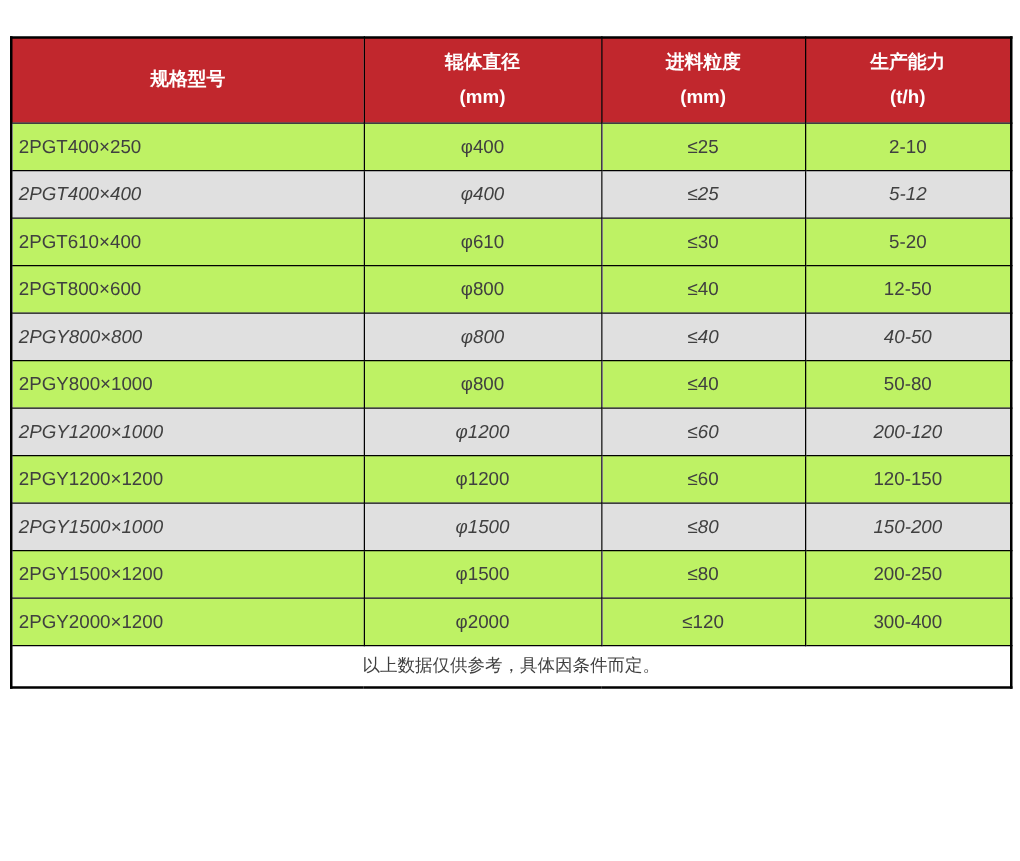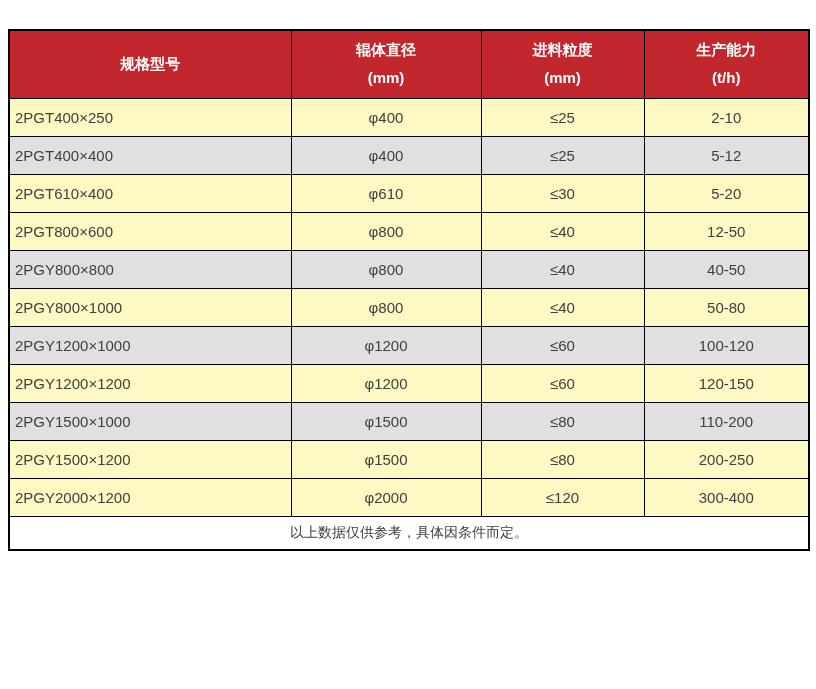--- a/index.html
+++ b/index.html
@@ -38,33 +38,34 @@
     vertical-align: middle;
     padding: 0;
   }
   thead th .hline {
     line-height: 1.9;
   }
   tbody td {
     height: 38px;
     font-size: 15px;
     color: #404040;
-    background: #fef9c3;
+    background: #bef264;
     text-align: center;
     vertical-align: middle;
     padding: 0;
     white-space: nowrap;
     overflow: hidden;
   }
   tbody td.col0 {
     text-align: left;
     padding-left: 5px;
   }
   tbody tr.alt td {
     background: #E0E0E0;
+    font-style: italic;
   }
   tfoot td {
     height: 34px;
     font-size: 14px;
     color: #404040;
     text-align: center;
     vertical-align: middle;
     background: #ffffff;
     padding: 4px;
   }
@@ -133,33 +134,33 @@
         <tr>
           <td class="col0">2PGY800×1000</td>
           <td class="coln">φ800</td>
           <td class="coln">≤40</td>
           <td class="coln">50-80</td>
         </tr>
         <tr class="alt">
           <td class="col0">2PGY1200×1000</td>
           <td class="coln">φ1200</td>
           <td class="coln">≤60</td>
-          <td class="coln">100-120</td>
+          <td class="coln">200-120</td>
         </tr>
         <tr>
           <td class="col0">2PGY1200×1200</td>
           <td class="coln">φ1200</td>
           <td class="coln">≤60</td>
           <td class="coln">120-150</td>
         </tr>
         <tr class="alt">
           <td class="col0">2PGY1500×1000</td>
           <td class="coln">φ1500</td>
           <td class="coln">≤80</td>
-          <td class="coln">110-200</td>
+          <td class="coln">150-200</td>
         </tr>
         <tr>
           <td class="col0">2PGY1500×1200</td>
           <td class="coln">φ1500</td>
           <td class="coln">≤80</td>
           <td class="coln">200-250</td>
         </tr>
         <tr>
           <td class="col0">2PGY2000×1200</td>
           <td class="coln">φ2000</td>

